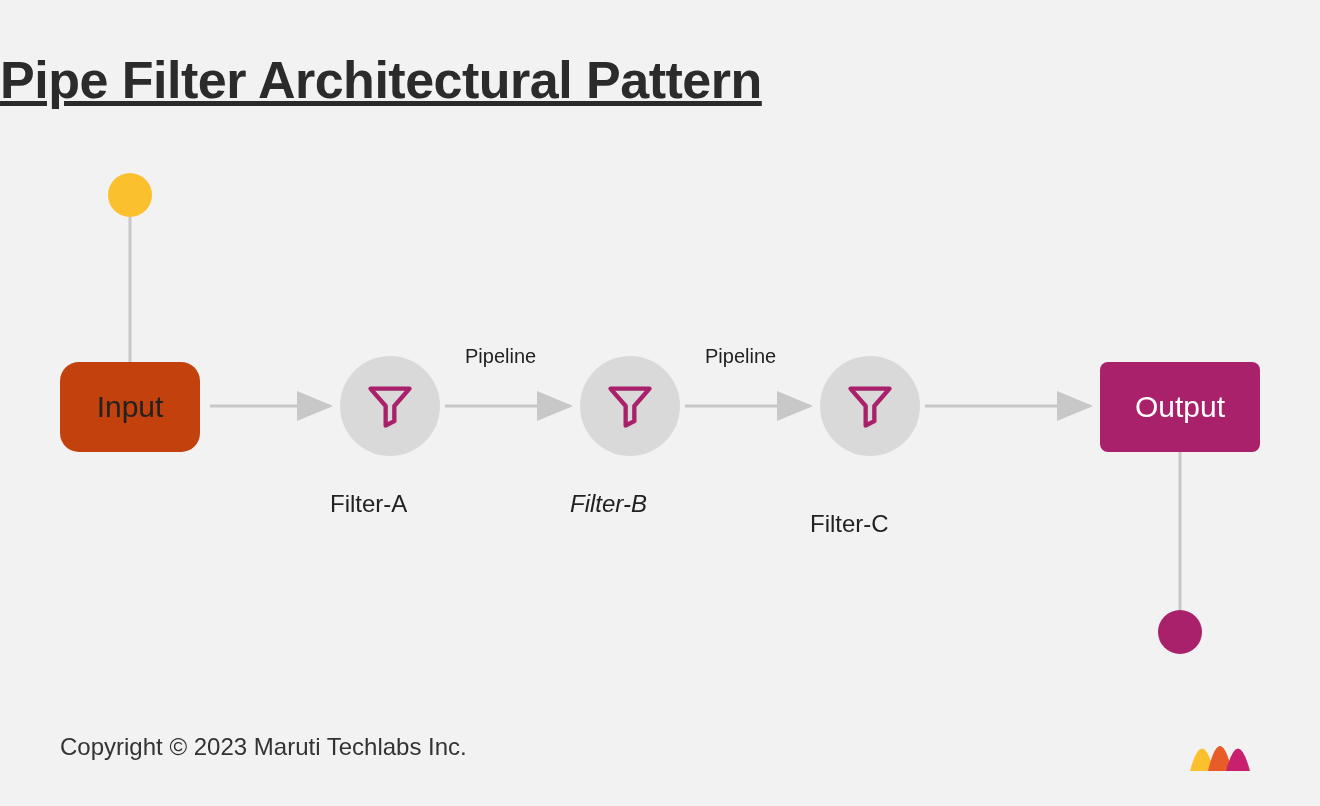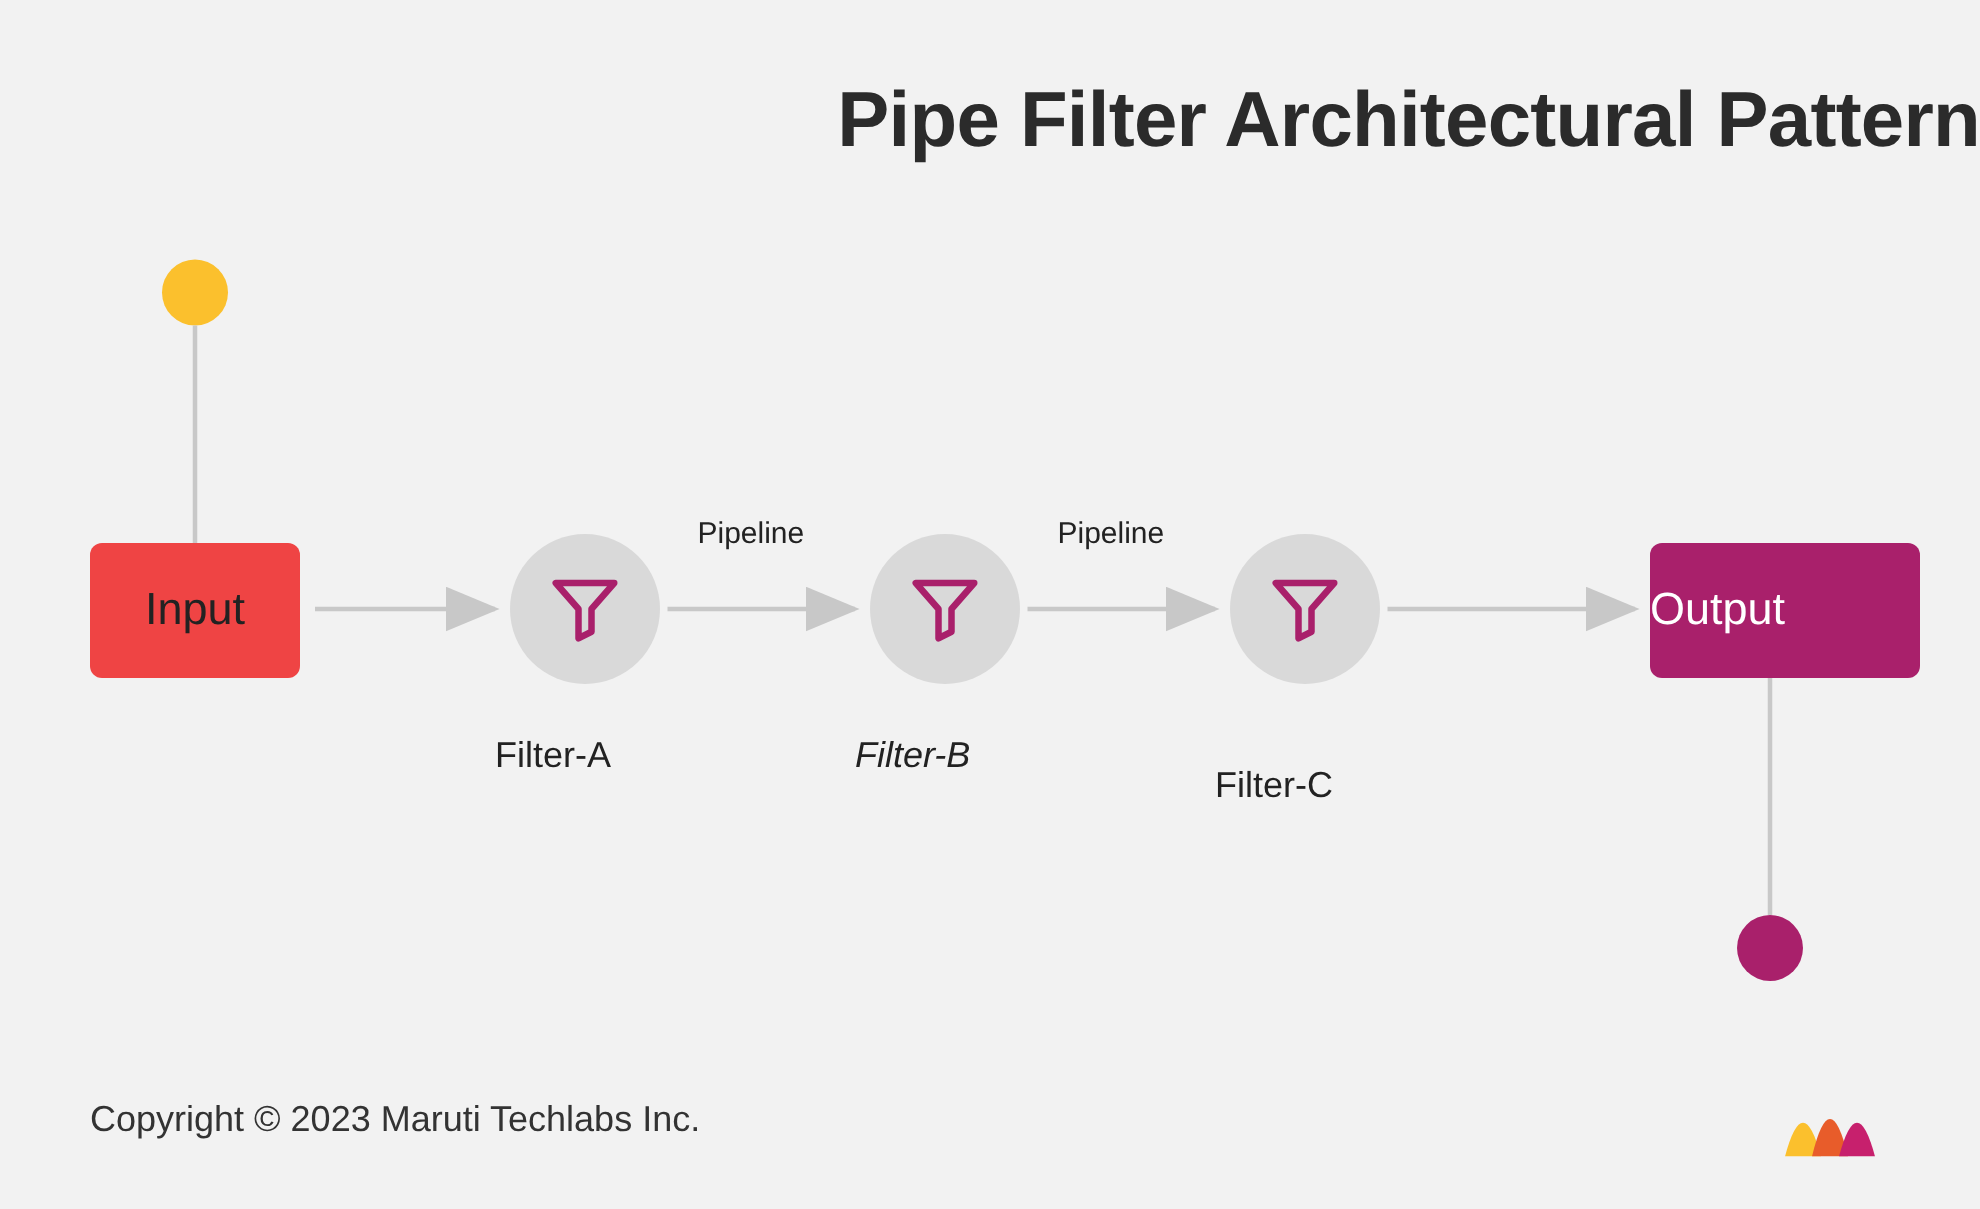--- a/index.html
+++ b/index.html
@@ -8,59 +8,60 @@
     background: #f2f2f2;
     font-family: -apple-system, BlinkMacSystemFont, "Segoe UI", Arial, sans-serif;
     position: relative;
     color: #333333;
   }
   .title {
     position: absolute;
     top: 50px;
     left: 0;
     width: 100%;
-    text-align: right;
+    text-align: left;
     font-size: 52px;
     font-weight: 800;
     color: #2b2b2b;
     letter-spacing: -0.5px;
+    text-decoration: underline;
   }
   .svg-layer {
     position: absolute;
     top: 0; left: 0;
     width: 1320px; height: 806px;
     pointer-events: none;
   }
   .input-box {
     position: absolute;
     left: 60px;
     top: 362px;
     width: 140px;
     height: 90px;
-    background: #ef4444;
-    border-radius: 8px;
+    background: #c2410c;
+    border-radius: 19px;
     display: flex;
     align-items: center;
     justify-content: center;
     font-size: 30px;
     font-weight: 500;
     color: #222;
     text-align: center;
   }
   .output-box {
     position: absolute;
     left: 1100px;
     top: 362px;
-    width: 180px;
+    width: 160px;
     height: 90px;
     background: #a9206b;
     border-radius: 8px;
     display: flex;
     align-items: center;
-    justify-content: flex-start;
+    justify-content: center;
     font-size: 30px;
     font-weight: 500;
     color: #fff;
   }
   .filter-node {
     position: absolute;
     width: 100px;
     height: 100px;
     background: #d9d9d9;
     border-radius: 50%;

